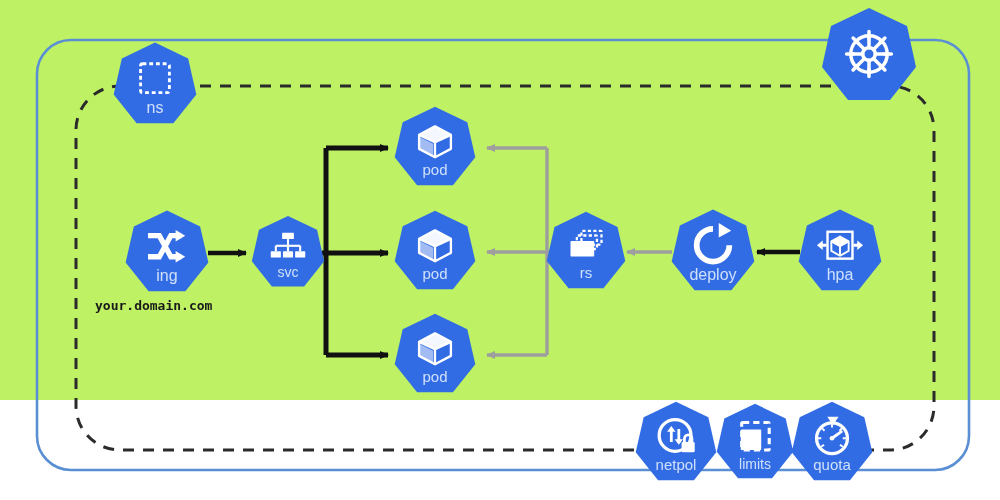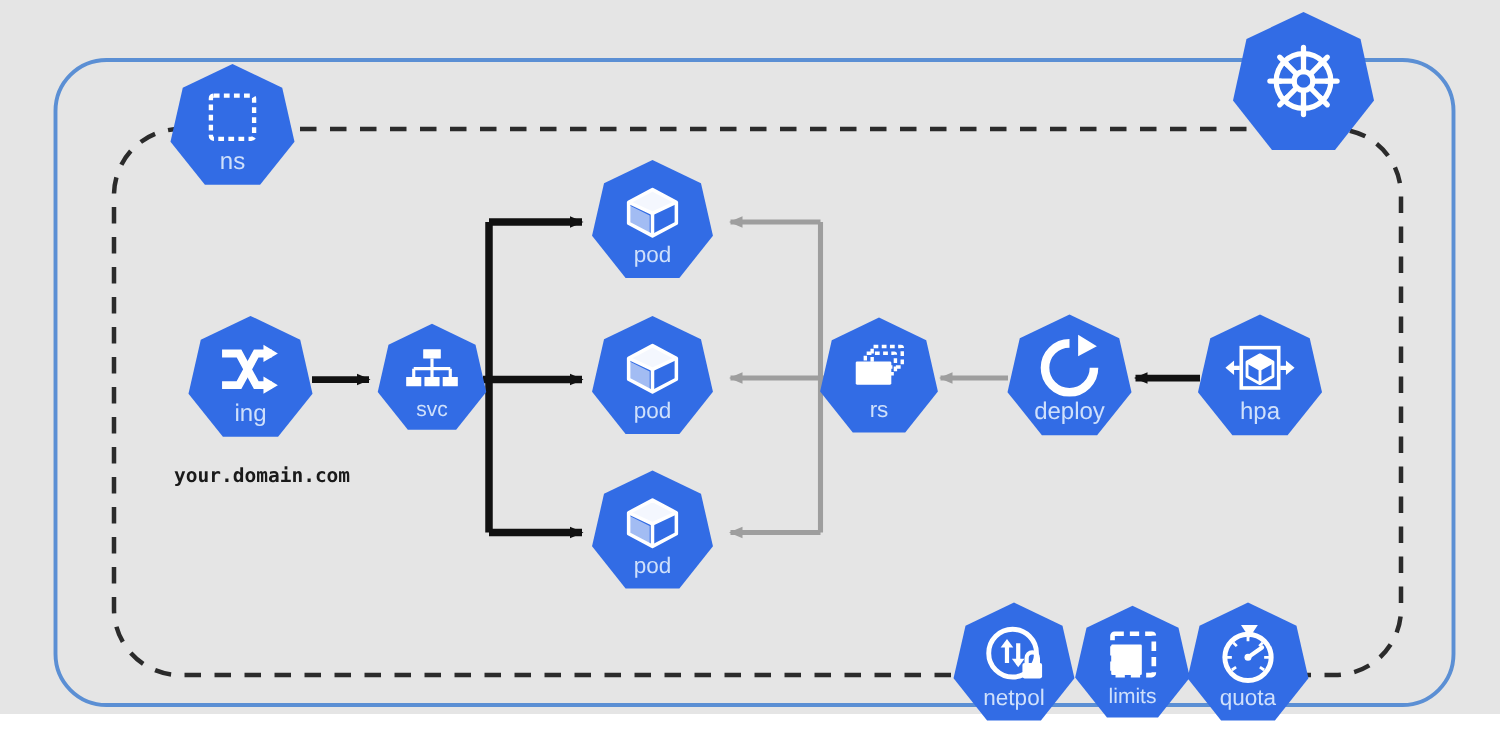--- a/index.html
+++ b/index.html
@@ -1,18 +1,18 @@
 <!DOCTYPE html>
 <html><head>
 <meta charset="utf-8">
 <style>
   html,body{margin:0;padding:0;background:#ffffff;}
   body{width:1000px;height:500px;overflow:hidden;
        font-family:"Liberation Sans",sans-serif;}
-  #stage{position:relative;width:1000px;height:476px;background:#e5e5e5;}
+  #stage{position:relative;width:1000px;height:400px;background:#bef264;}
   #svgroot{position:absolute;top:0;left:0;width:1000px;height:500px;}
   .domain-text{
     position:absolute;
     font-family:"DejaVu Sans Mono","Liberation Mono",monospace;
     font-size:13px;font-weight:bold;color:#1a1a1a;letter-spacing:0px;
     white-space:nowrap;
   }
 </style>
 </head>
 <body>
@@ -227,14 +227,14 @@
           <text x="832" y="469.90999999999997" text-anchor="middle" fill="#cfe0fb" font-family="&quot;Liberation Sans&quot;, sans-serif" font-size="15">quota</text>
         </g>
       </g>
 
     <g>
       <path d="M869 8 L907 26 L916 67 L890 100 L848 100 L822 67 L831 26 Z" fill="#326CE5"></path>
       <use href="#ic-k8s" x="834" y="19" width="70" height="70"></use>
     </g>
   </svg>
 
-  <div class="domain-text" style="left:116px; top:298px;margin-top:12px;">your.domain.com</div>
+  <div class="domain-text" style="left:95px; top:298px;">your.domain.com</div>
 </div>
 
 </body></html>

